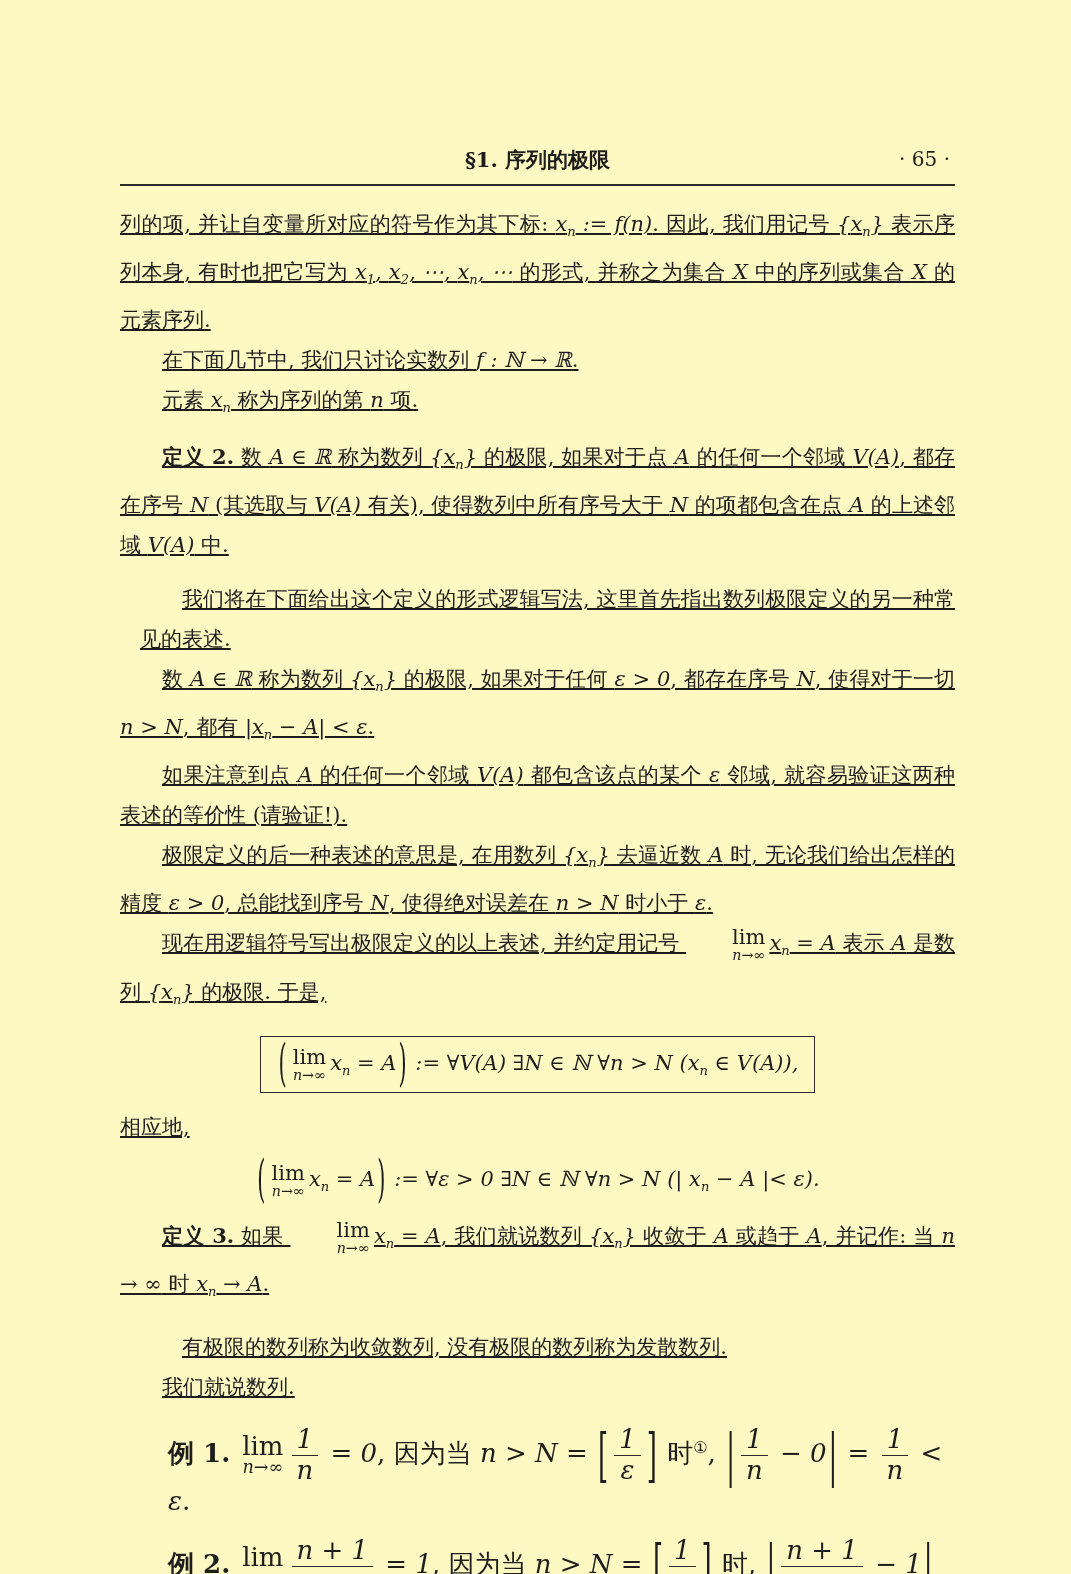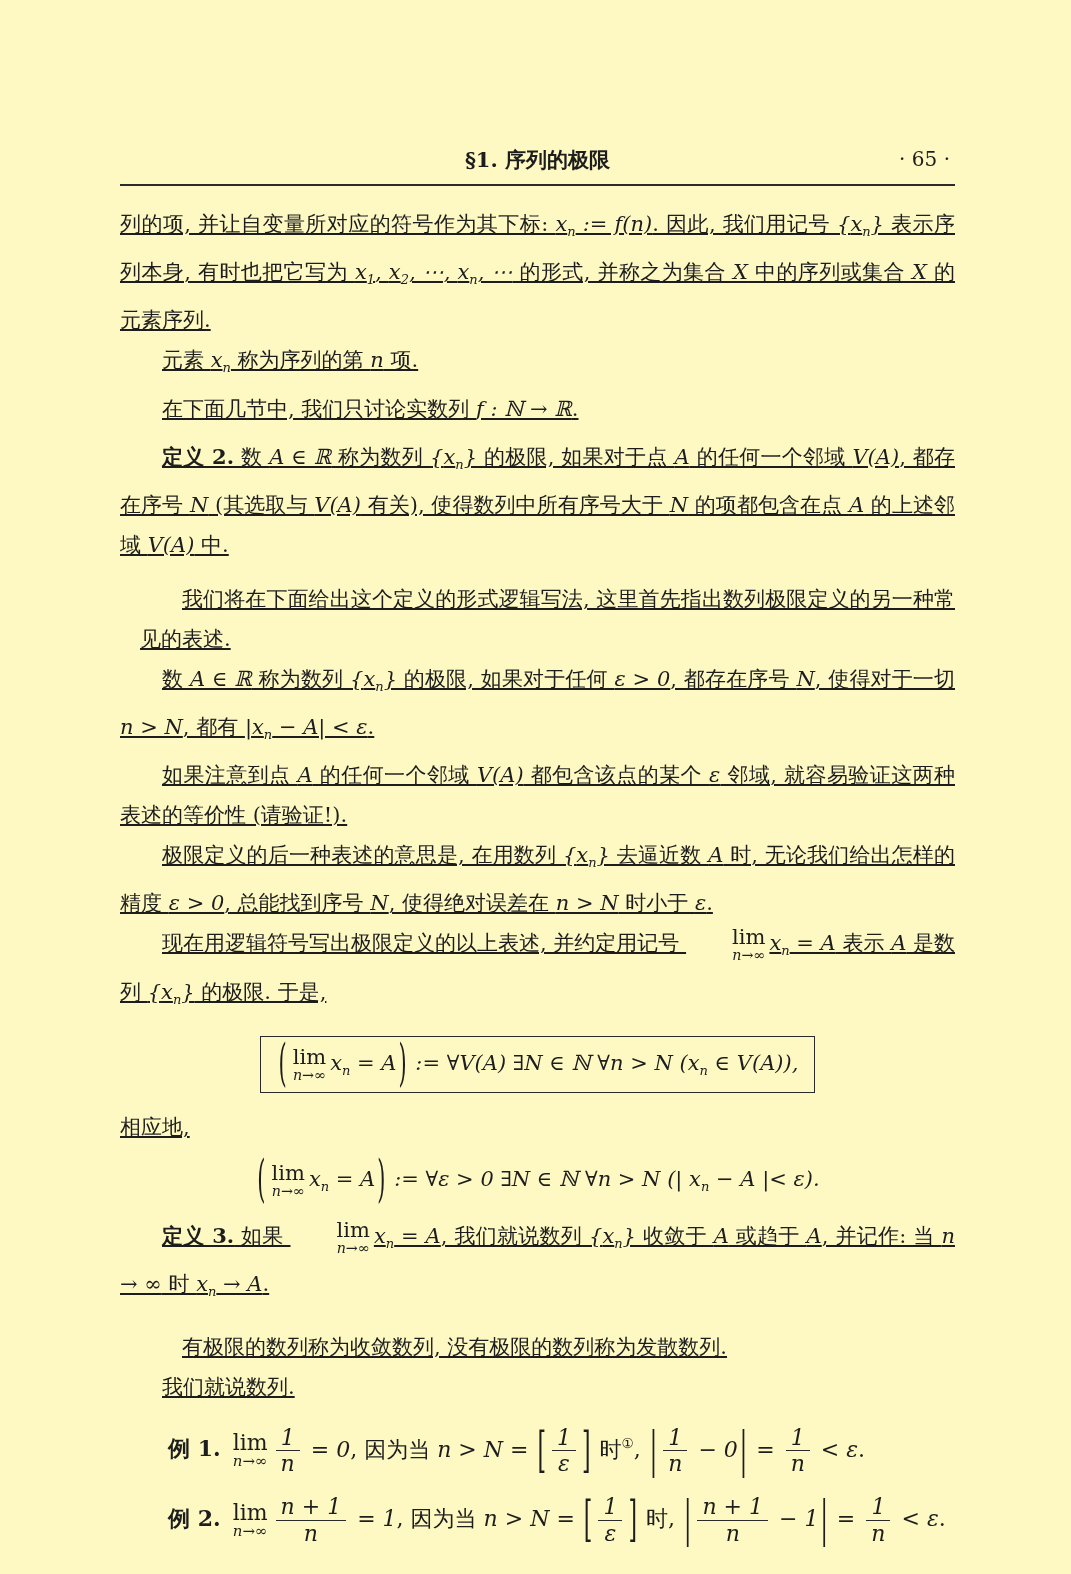--- a/index.html
+++ b/index.html
@@ -31,37 +31,37 @@
   
   .frac{display:inline-block;text-align:center;vertical-align:middle;line-height:1.15;font-style:italic;margin:0 4px;}
   .frac .num{display:block;padding:0 5px;}
   .frac .den{display:block;border-top:1.5px solid #2a2a2a;padding:0 5px;}
   
   .big{display:inline-block;vertical-align:middle;font-style:normal;font-weight:300;margin:0 2px;}
   
   .disp{text-align:center;font-size:21px;margin:16px 0 14px;line-height:1.3;}
   .fbox{display:inline-block;border:1.5px solid #2a2a2a;padding:10px 16px;}
   
-  .ex{font-size:22px;padding-left:48px;margin:18px 0;line-height:1.25;text-align:left;}
+  .ex{font-size:26px;padding-left:48px;margin:18px 0;line-height:1.25;text-align:left;}
   .ex .bold{margin-right:8px;}
 </style>
 </head>
 <body>
 
 <div class="page">
 
   <div class="hdr">
     <span>§1.  序列的极限</span>
     <span class="hdr-page">· 65 ·</span>
   </div>
   <div class="hdr-rule"></div>
 
   <div class="para mt18"><span class="cjk">列的项, 并让自变量所对应的符号作为其下标: </span><span class="math">x<sub>n</sub></span><span class="math"> := f(n)</span><span class="cjk">. 因此, 我们用记号 </span><span class="math">{</span><span class="math">x<sub>n</sub></span><span class="math">}</span><span class="cjk"> 表示序列本身, 有时也把它写为 </span><span class="math">x<sub>1</sub></span><span class="math">, </span><span class="math">x<sub>2</sub></span><span class="math">, ⋯, </span><span class="math">x<sub>n</sub></span><span class="math">, ⋯</span><span class="cjk"> 的形式, 并称之为集合 </span><span class="math">X</span><span class="cjk"> 中的序列或集合 </span><span class="math">X</span><span class="cjk"> 的元素序列.</span></div>
+  <div class="para ind"><span class="cjk">在下面几节中, 我们只讨论实数列 </span><span class="math">f : ℕ → ℝ</span><span class="cjk">.</span></div>
   <div class="para ind"><span class="cjk">元素 </span><span class="math">x<sub>n</sub></span><span class="cjk"> 称为序列的第 </span><span class="math">n</span><span class="cjk"> 项.</span></div>
-  <div class="para ind"><span class="cjk">在下面几节中, 我们只讨论实数列 </span><span class="math">f : ℕ → ℝ</span><span class="cjk">.</span></div>
 
   <div class="para ind mt8"><span class="cjk bold">定义 2.</span><span class="cjk"> 数 </span><span class="math">A ∈ ℝ</span><span class="cjk"> 称为数列 </span><span class="math">{</span><span class="math">x<sub>n</sub></span><span class="math">}</span><span class="cjk"> 的极限, 如果对于点 </span><span class="math">A</span><span class="cjk"> 的任何一个邻域 </span><span class="math">V(A)</span><span class="cjk">, 都存在序号 </span><span class="math">N</span><span class="cjk"> (其选取与 </span><span class="math">V(A)</span><span class="cjk"> 有关), 使得数列中所有序号大于 </span><span class="math">N</span><span class="cjk"> 的项都包含在点 </span><span class="math">A</span><span class="cjk"> 的上述邻域 </span><span class="math">V(A)</span><span class="cjk"> 中.</span></div>
 
   <div class="para ind mt14">我们将在下面给出这个定义的形式逻辑写法, 这里首先指出数列极限定义的另一种常见的表述.</div>
   <div class="para ind"><span class="cjk">数 </span><span class="math">A ∈ ℝ</span><span class="cjk"> 称为数列 </span><span class="math">{</span><span class="math">x<sub>n</sub></span><span class="math">}</span><span class="cjk"> 的极限, 如果对于任何 </span><span class="math">ε &gt; 0</span><span class="cjk">, 都存在序号 </span><span class="math">N</span><span class="cjk">, 使得对于一切 </span><span class="math">n &gt; N</span><span class="cjk">, 都有 </span><span class="math">|</span><span class="math">x<sub>n</sub></span><span class="math"> − A| &lt; ε</span><span class="cjk">.</span></div>
   <div class="para ind"><span class="cjk">如果注意到点 </span><span class="math">A</span><span class="cjk"> 的任何一个邻域 </span><span class="math">V(A)</span><span class="cjk"> 都包含该点的某个 </span><span class="math">ε</span><span class="cjk"> 邻域, 就容易验证这两种表述的等价性 (请验证!).</span></div>
   <div class="para ind"><span class="cjk">极限定义的后一种表述的意思是, 在用数列 </span><span class="math">{</span><span class="math">x<sub>n</sub></span><span class="math">}</span><span class="cjk"> 去逼近数 </span><span class="math">A</span><span class="cjk"> 时, 无论我们给出怎样的精度 </span><span class="math">ε &gt; 0</span><span class="cjk">, 总能找到序号 </span><span class="math">N</span><span class="cjk">, 使得绝对误差在 </span><span class="math">n &gt; N</span><span class="cjk"> 时小于 </span><span class="math">ε</span><span class="cjk">.</span></div>
   <div class="para ind"><span class="cjk">现在用逻辑符号写出极限定义的以上表述, 并约定用记号 </span><span class="lim"><span class="lim-top">lim</span><span class="lim-sub">n→∞</span></span><span class="math">x<sub>n</sub></span><span class="math"> = A</span><span class="cjk"> 表示 </span><span class="math">A</span><span class="cjk"> 是数列 </span><span class="math">{</span><span class="math">x<sub>n</sub></span><span class="math">}</span><span class="cjk"> 的极限. 于是,</span></div>
 
   <div class="disp">

